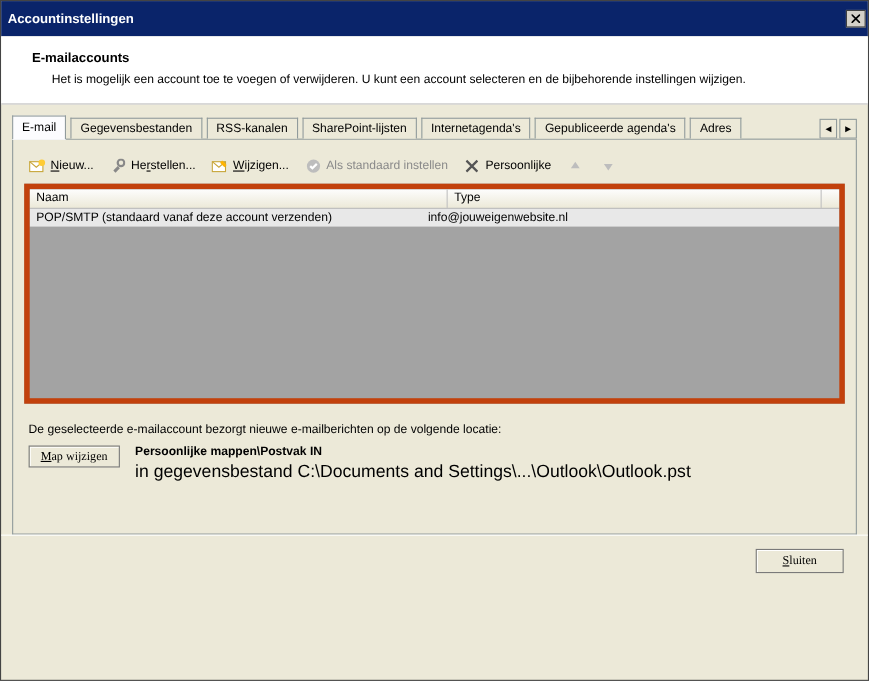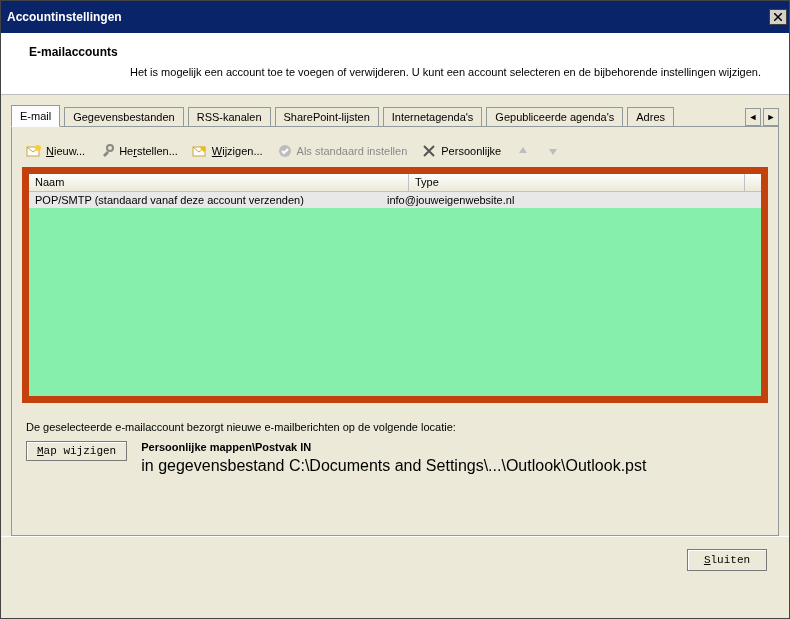--- a/index.html
+++ b/index.html
@@ -43,21 +43,20 @@
   }
   .header-area h1 {
     margin: 0 0 6px 0;
     font-size: 12px;
     font-weight: bold;
   }
   .header-area p {
     margin: 0 0 0 18px;
     font-size: 11px;
     line-height: 1.4;
-    text-align: right;
   }
   .body-area {
     padding: 10px 10px 0 10px;
   }
   .tabs-row {
     display: flex;
     align-items: flex-end;
     position: relative;
     height: 22px;
     border-bottom: 1px solid #919b9c;
@@ -93,21 +92,21 @@
     align-items: center;
     justify-content: center;
     font-size: 9px;
     cursor: pointer;
     margin-left: 2px;
   }
   .tab-panel {
     border: 1px solid #919b9c;
     border-top: none;
     background: #fcfcfe;
-    padding: 16px 10px 20px 10px;
+    padding: 16px 10px 6px 10px;
     background: #ece9d8;
   }
   .toolbar {
     display: flex;
     align-items: center;
     gap: 14px;
     margin-bottom: 8px;
     padding-left: 4px;
   }
   .tb-btn {
@@ -121,23 +120,23 @@
   .tb-btn.disabled {
     color: #8a8a8a;
     cursor: default;
   }
   .tb-btn .under { text-decoration: underline; }
   .icon-box {
     width: 16px; height: 16px;
     display: inline-flex; align-items: center; justify-content: center;
   }
   .list-box {
-    background: #86efac;
-    border: 7px solid #c2410c;
-    height: 236px;
+    background: #a3a3a3;
+    border: 5px solid #c2410c;
+    height: 200px;
     overflow: hidden;
   }
   .list-header {
     display: flex;
     background: linear-gradient(#fdfdfd,#ece9d8);
     border-bottom: 1px solid #c0c0c0;
     height: 18px;
   }
   .list-header .col {
     padding: 2px 6px;
@@ -166,21 +165,21 @@
   .delivery-row {
     display: flex;
     align-items: flex-start;
     gap: 14px;
     margin-left: 4px;
   }
   .win-btn {
     background: #ece9d8;
     border: 1px solid #7a7a7a;
     padding: 3px 10px;
-    font-family: Liberation Mono, monospace;
+    font-family: Liberation Serif, serif;
     font-size: 11px;
     cursor: pointer;
     box-shadow: 1px 1px 0 #fff inset;
   }
   .delivery-info .line1 { font-weight: bold; font-size: 11px; margin-bottom: 4px; }
   .delivery-info .line2 { font-size: 16px; }
   .footer {
     display: flex;
     justify-content: flex-end;
     padding: 12px 22px 12px 0;

